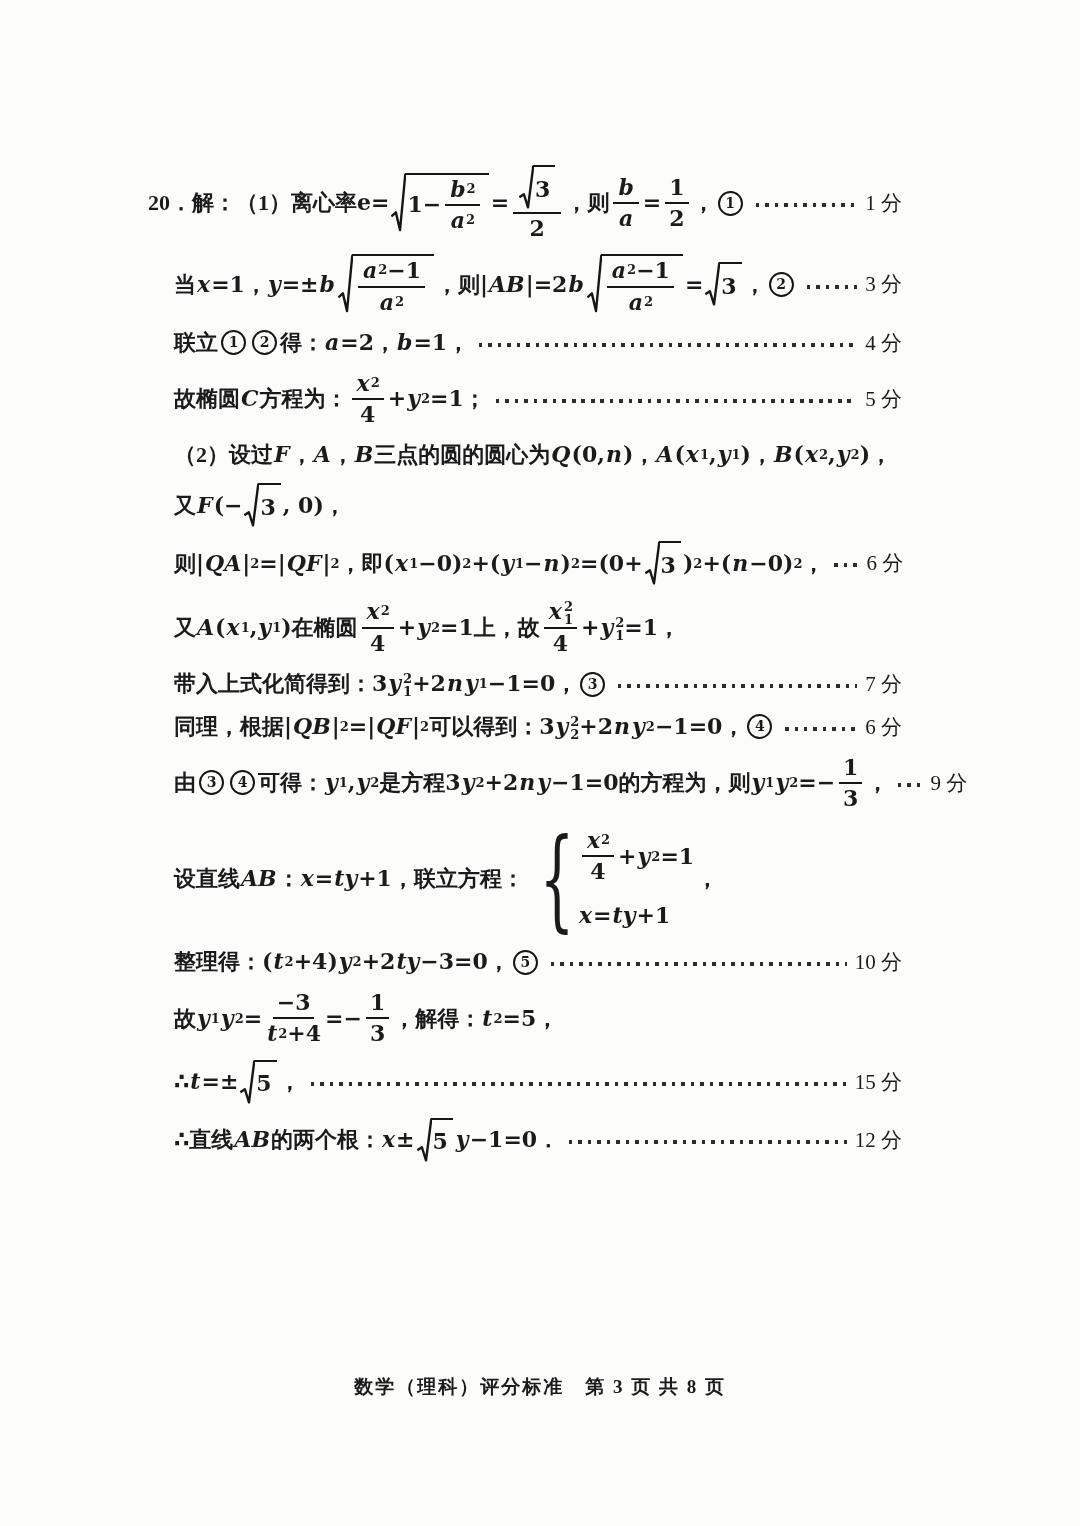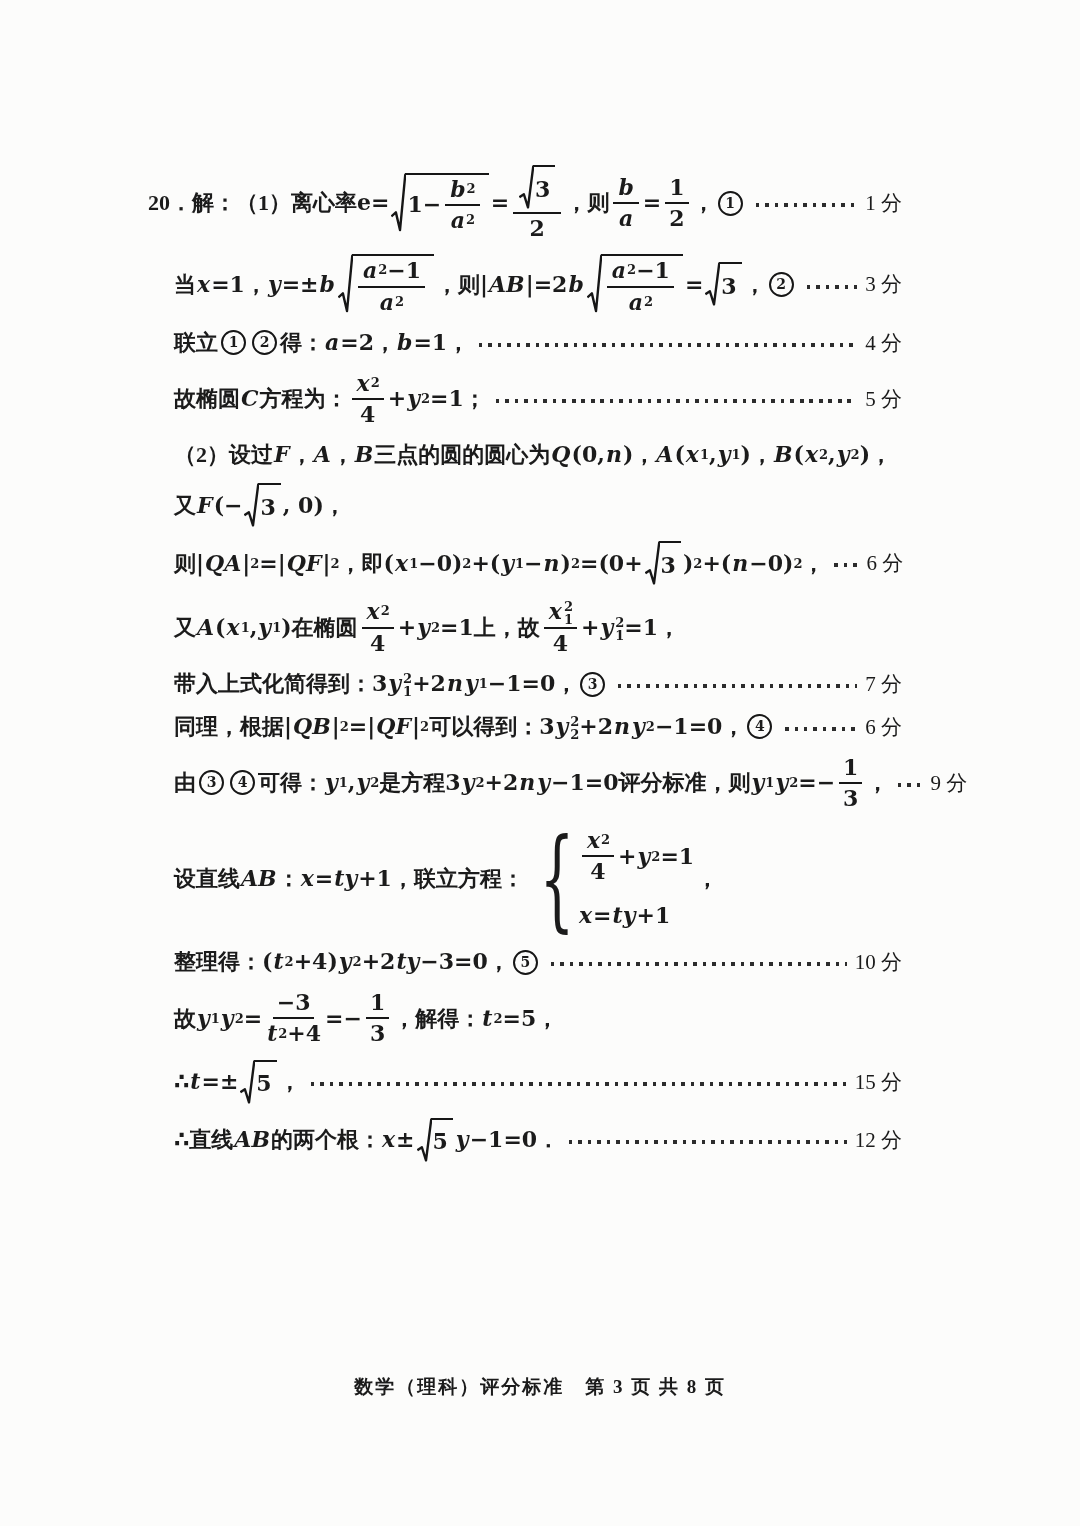--- a/index.html
+++ b/index.html
@@ -441,21 +441,21 @@
         <span class="it">y</span>
         <sub class="sb">2</sub>
         <span class="cn"> 是方程 </span>
         <span class="mt">3</span>
         <span class="it">y</span>
         <sup class="sp">2</sup>
         <span class="mt">+2</span>
         <span class="it">n</span>
         <span class="it">y</span>
         <span class="mt">−1=0</span>
-        <span class="cn"> 评分标准，则 </span>
+        <span class="cn"> 的方程为，则 </span>
         <span class="it">y</span>
         <sub class="sb">1</sub>
         <span class="it">y</span>
         <sub class="sb">2</sub>
         <span class="mt">=−</span>
         <span class="frac">
           <span class="num">
             <span class="mt">1</span>
           </span>
           <span class="den">

